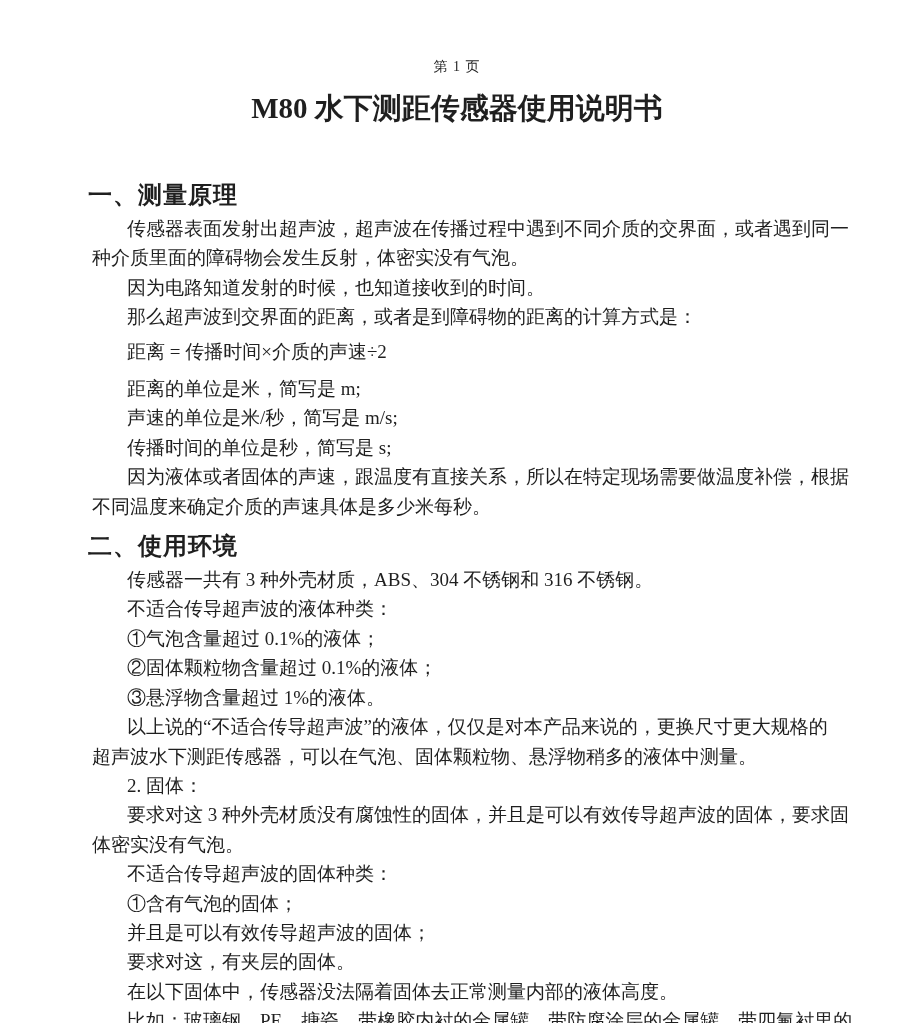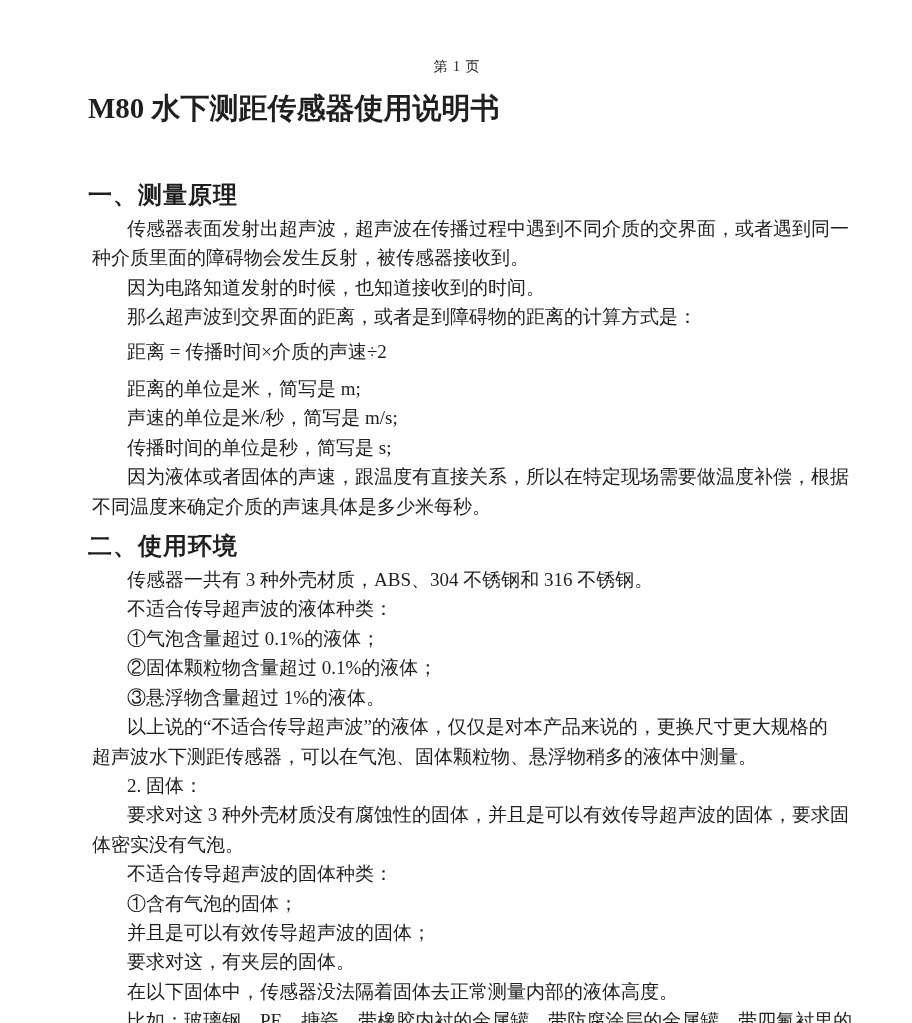--- a/index.html
+++ b/index.html
@@ -21,20 +21,21 @@
     padding: 57px 86px 0 88px;
     background: #ffffff;
   }
   .page-label {
     text-align: center;
     font-size: 14px;
     line-height: 20px;
     letter-spacing: 1px;
   }
   .doc-title {
+    text-align: center;
     font-size: 29px;
     line-height: 36px;
     font-weight: bold;
     margin: 13px 0 56px 0;
     font-family: "Liberation Serif", "DejaVu Serif", serif;
   }
   .sec-heading {
     font-family: "Liberation Sans", "DejaVu Sans", sans-serif;
     font-size: 24px;
     line-height: 25px;
@@ -60,21 +61,21 @@
 <body style="color: rgb(31, 31, 31); background: rgb(255, 255, 255);">
 
 <div class="page">
   <div class="page-label">第 1 页</div>
   <h1 class="doc-title">M80 水下测距传感器使用说明书</h1>
   <div id="sections">
       <section>
         <h2 class="sec-heading">一、测量原理</h2>
         <div class="sec-body">
           <p class="line indent">传感器表面发射出超声波，超声波在传播过程中遇到不同介质的交界面，或者遇到同一</p>
-          <p class="line">种介质里面的障碍物会发生反射，被传感器接收到。</p>
+          <p class="line">种介质里面的障碍物会发生反射，体密实没有气泡。</p>
           <p class="line indent">因为电路知道发射的时候，也知道接收到的时间。</p>
           <p class="line indent">那么超声波到交界面的距离，或者是到障碍物的距离的计算方式是：</p>
           <p class="line indent formula">距离 = 传播时间×介质的声速÷2</p>
           <p class="line indent">距离的单位是米，简写是 m;</p>
           <p class="line indent">声速的单位是米/秒，简写是 m/s;</p>
           <p class="line indent">传播时间的单位是秒，简写是 s;</p>
           <p class="line indent">因为液体或者固体的声速，跟温度有直接关系，所以在特定现场需要做温度补偿，根据</p>
           <p class="line">不同温度来确定介质的声速具体是多少米每秒。</p>
         </div>
       </section>

